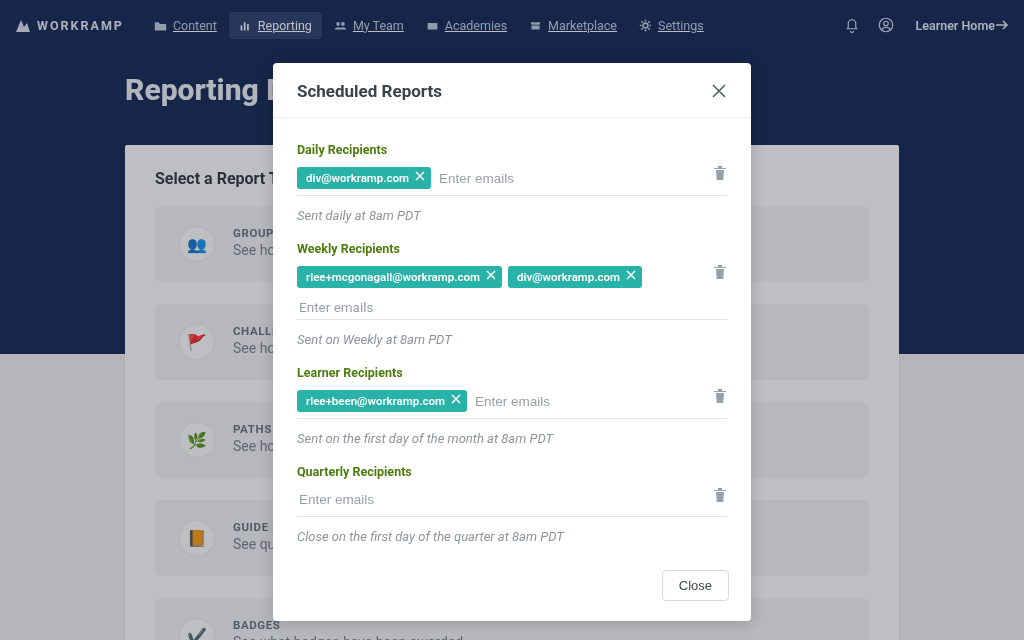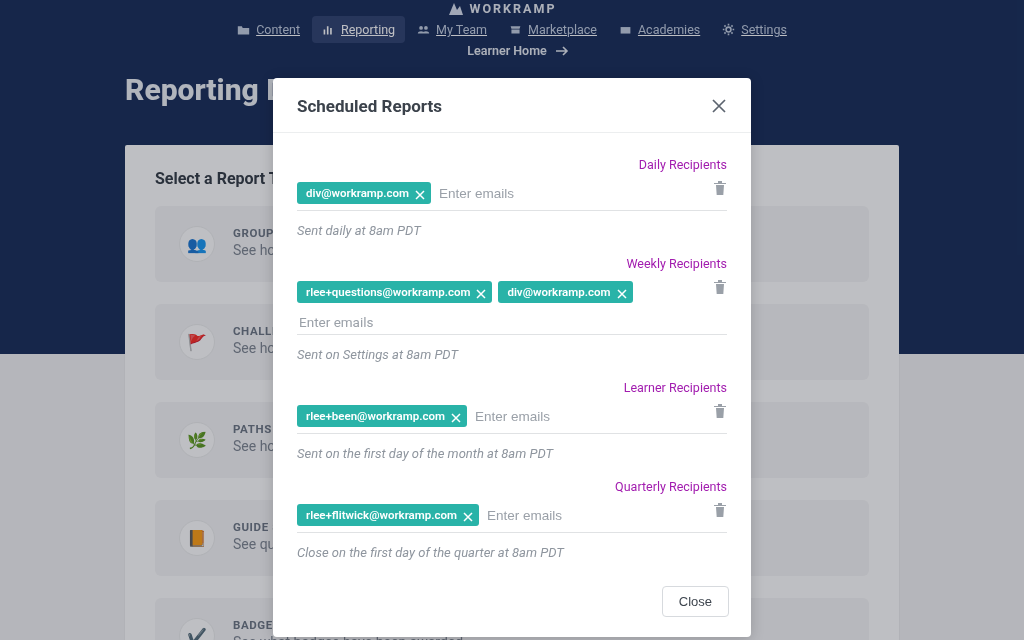--- a/index.html
+++ b/index.html
@@ -14,21 +14,20 @@
   .header {
     background: #172C58;
     height: 354px;
     color: #fff;
   }
   .topbar {
     display: flex;
     align-items: center;
     padding: 0 15px;
     height: 50px;
-    flex-direction: column;
   }
   .logo {
     display:flex; align-items:center;
     font-weight: 700; letter-spacing: 2px; font-size: 12.5px;
     color: #e6eaf1;
     margin-right: 20px;
   }
   .logo-mark {
     width: 16px; height: 16px; margin-right: 6px;
   }
@@ -38,21 +37,21 @@
     padding: 6px 10px;
     border-radius: 4px;
     font-size: 12.5px;
     color: #c2cde0;
     cursor: pointer;
   }
   .nav-item.active { background: #2f4270; color: #fff; }
   .nav-item svg { width: 13px; height: 13px; }
   .topbar-spacer { flex: 1; }
   .top-icon { width: 18px; height: 18px; color:#d4dbe9; margin: 0 8px; cursor:pointer; }
-  .learner-home { display:flex; align-items:center; gap:8px; font-size:12.5px; font-weight:600; color:#e6eaf1; margin-left:12px; cursor:pointer;}
+  .learner-home { display:flex; align-items:center; font-size:12.5px; font-weight:600; color:#e6eaf1; margin-left:12px; cursor:pointer;}
   .page-title {
     padding: 22px 125px 24px;
     font-size: 30px;
     font-weight: 800;
     color: #eef1f6;
   }
 
   .content-panel {
     position: absolute;
     left: 125px;
@@ -77,46 +76,46 @@
   .card-title { font-size:11.5px; font-weight:700; letter-spacing:0.6px; color:#6b7583; text-transform:uppercase; margin-bottom:2px;}
   .card-desc { font-size:14px; color:#7d8591; }
 
   
   .scrim {
     position: absolute; inset: 0;
     background: rgba(20,25,40,0.28);
   }
   .modal {
     position: absolute;
-    left: 50%; top: 78px;
+    left: 50%; top: 63px;
     transform: translateX(-50%);
     width: 478px;
     background: #fff;
     border-radius: 4px;
     box-shadow: 0 2px 14px rgba(0,0,0,0.18);
   }
   .modal-head {
     display:flex; align-items:center; justify-content:space-between;
     padding: 18px 24px 16px;
     border-bottom: 1px solid #eceeef;
   }
   .modal-title { font-size:17px; font-weight:700; color:#3b424b; }
   .modal-close { width:16px; height:16px; color:#5c646f; cursor:pointer; }
   .modal-body { padding: 10px 24px 2px; }
   .section { margin: 14px 0 18px; }
-  .sec-title { font-size:12.5px; font-weight:400; color:#a21caf; margin-bottom:10px;text-align:right;}
+  .sec-title { font-size:12.5px; font-weight:700; color:#4d7c0f; margin-bottom:10px;}
   .chip-row { display:flex; align-items:center; flex-wrap:wrap; gap:6px; border-bottom:1px solid #e0e2e4; padding-bottom:6px; position:relative;}
   .chip {
     background: #29b3a8;
     color: #fff;
     border-radius: 3px;
     padding: 4px 6px 4px 9px;
     font-size: 11.5px;
     font-weight: 600;
-    display:flex; align-items:flex-end; gap:6px;
+    display:flex; align-items:flex-start; gap:6px;
   }
   .chip-x { width:10px; height:10px; cursor:pointer; }
   .chip-input {
     border:none; outline:none;
     font-size:13.5px; color:#3d444d;
     padding: 3px 2px;
     flex: 1;
     min-width: 100px;
   }
   .chip-input::placeholder { color:#9aa0a8; }
@@ -167,29 +166,29 @@
       <div class="nav-item">
         <svg viewBox="0 0 16 16">
             <circle cx="5" cy="6" r="2.3" fill="currentColor"></circle>
             <circle cx="11" cy="6" r="2.3" fill="currentColor"></circle>
             <path fill="currentColor" d="M1 13c0-2 2-3 4-3s4 1 4 3zm6 0c0-2 2-3 4-3s4 1 4 3z"></path>
           </svg>
         <span>My Team</span>
       </div>
       <div class="nav-item">
         <svg viewBox="0 0 16 16">
+            <path fill="currentColor" d="M2 5h12v8H2z"></path>
+          </svg>
+        <span>Academies</span>
+      </div>
+      <div class="nav-item">
+        <svg viewBox="0 0 16 16">
             <path fill="currentColor" d="M2 4h12l-1 3H3zM3 8h10v5H3z"></path>
           </svg>
         <span>Marketplace</span>
-      </div>
-      <div class="nav-item">
-        <svg viewBox="0 0 16 16">
-            <path fill="currentColor" d="M2 5h12v8H2z"></path>
-          </svg>
-        <span>Academies</span>
       </div>
       <div class="nav-item">
         <svg viewBox="0 0 16 16">
             <circle cx="8" cy="8" r="3" fill="none" stroke="currentColor" stroke-width="2"></circle>
             <path stroke="currentColor" stroke-width="2" d="M8 1v2M8 13v2M1 8h2M13 8h2M3 3l1.4 1.4M11.6 11.6L13 13M13 3l-1.4 1.4M4.4 11.6L3 13"></path>
           </svg>
         <span>Settings</span>
       </div>
     </div>
     <div class="topbar-spacer"></div>
@@ -286,37 +285,37 @@
             <path fill="currentColor" d="M1 3h12v1H1zM3 5h8l-.7 10H3.7zM5 1h4v2H5z"></path>
           </svg>
       </div>
       <div class="sec-note">Sent daily at 8am PDT</div>
     </div>
 
     <div class="section">
       <div class="sec-title">Weekly Recipients</div>
       <div class="chip-row" style="border-bottom:none;">
         <span class="chip">
-          <span>rlee+questions@workramp.com</span>
+          <span>rlee+mcgonagall@workramp.com</span>
           <svg class="chip-x" viewBox="0 0 10 10">
               <path stroke="#fff" stroke-width="1.5" d="M1 1l8 8M9 1l-8 8"></path>
             </svg>
         </span>
         <span class="chip">
           <span>div@workramp.com</span>
           <svg class="chip-x" viewBox="0 0 10 10">
               <path stroke="#fff" stroke-width="1.5" d="M1 1l8 8M9 1l-8 8"></path>
             </svg>
         </span>
         <svg class="trash" viewBox="0 0 14 16">
             <path fill="currentColor" d="M1 3h12v1H1zM3 5h8l-.7 10H3.7zM5 1h4v2H5z"></path>
           </svg>
       </div>
       <div class="below-line">Enter emails</div>
-      <div class="sec-note">Sent on Settings at 8am PDT</div>
+      <div class="sec-note">Sent on Weekly at 8am PDT</div>
     </div>
 
     <div class="section">
       <div class="sec-title">Learner Recipients</div>
       <div class="chip-row">
         <span class="chip">
           <span>rlee+been@workramp.com</span>
           <svg class="chip-x" viewBox="0 0 10 10">
               <path stroke="#fff" stroke-width="1.5" d="M1 1l8 8M9 1l-8 8"></path>
             </svg>
@@ -325,26 +324,20 @@
         <svg class="trash" viewBox="0 0 14 16">
             <path fill="currentColor" d="M1 3h12v1H1zM3 5h8l-.7 10H3.7zM5 1h4v2H5z"></path>
           </svg>
       </div>
       <div class="sec-note">Sent on the first day of the month at 8am PDT</div>
     </div>
 
     <div class="section">
       <div class="sec-title">Quarterly Recipients</div>
       <div class="chip-row">
-        <span class="chip">
-          <span>rlee+flitwick@workramp.com</span>
-          <svg class="chip-x" viewBox="0 0 10 10">
-              <path stroke="#fff" stroke-width="1.5" d="M1 1l8 8M9 1l-8 8"></path>
-            </svg>
-        </span>
         <input class="chip-input" placeholder="Enter emails" style="">
         <svg class="trash" viewBox="0 0 14 16">
             <path fill="currentColor" d="M1 3h12v1H1zM3 5h8l-.7 10H3.7zM5 1h4v2H5z"></path>
           </svg>
       </div>
       <div class="sec-note">Close on the first day of the quarter at 8am PDT</div>
     </div>
 
   </div>
   <div class="modal-foot">

